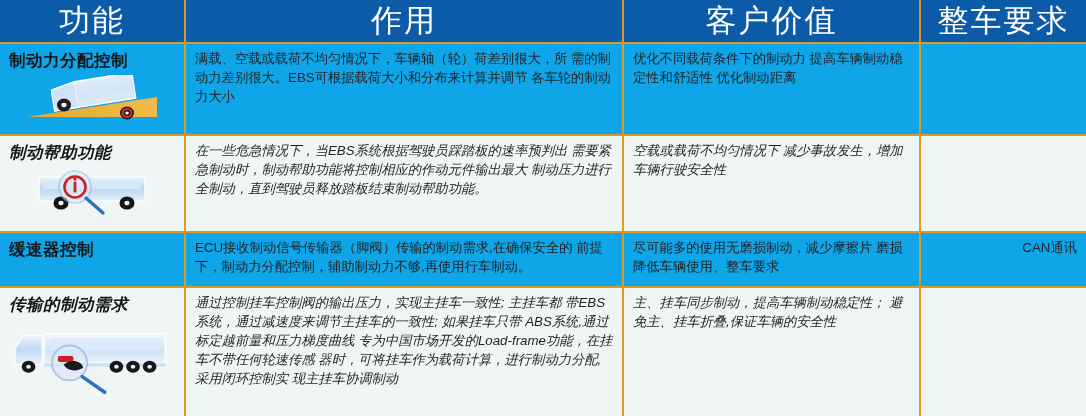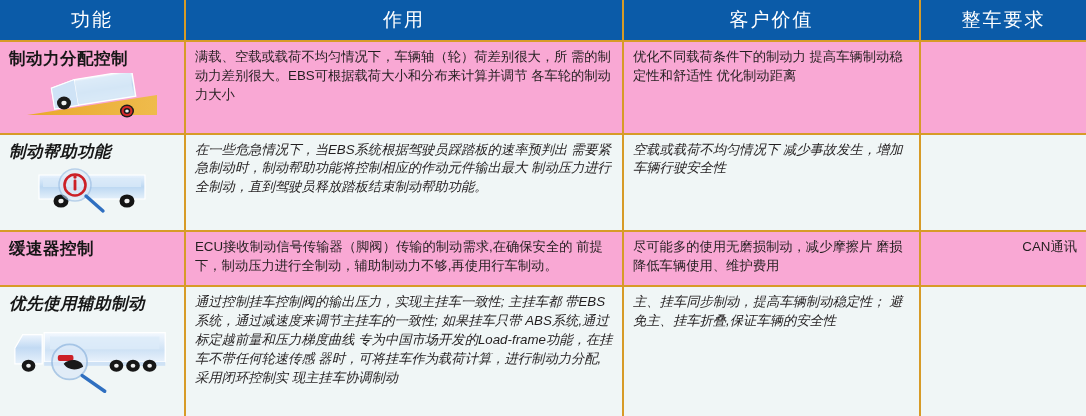--- a/index.html
+++ b/index.html
@@ -18,21 +18,21 @@
     width: 1086px;
     height: 416px;
     border-collapse: collapse;
     table-layout: fixed;
   }
 
   
   #feature-table thead th {
     background: #0b5ba8;
     color: #ffffff;
-    font-size: 19px;
+    font-size: 31px;
     font-weight: normal;
     text-align: center;
     height: 40px;
     padding: 0 4px;
     border-right: 2px solid #d79b27;
     border-bottom: 2px solid #d79b27;
     letter-spacing: 2px;
   }
   #feature-table thead th:last-child { border-right: none; }
   #feature-table thead th:first-child { border-left: none; }
@@ -44,21 +44,21 @@
     border-bottom: 2px solid #d79b27;
     padding: 6px 9px 4px 9px;
     color: #231f20;
     font-size: 13.3px;
     line-height: 1.42;
   }
   #feature-table td:last-child { border-right: none; text-align: right; }
   #feature-table tr:last-child td { border-bottom: none; }
 
   
-  tr.tint-a td { background: #f9a8d4; }
+  tr.tint-a td { background: #0ea5e9; }
   tr.tint-b td { background: #f0f6f6; font-style: italic; }
 
   
   td.col-func {
     padding: 5px 6px 4px 10px;
   }
   .func-name {
     font-size: 16.5px;
     font-weight: bold;
     color: #161616;
@@ -178,30 +178,30 @@
       <td class="col-value">空载或载荷不均匀情况下
 减少事故发生，增加车辆行驶安全性</td>
       <td class="col-req"></td>
     </tr>
 
     <tr class="tint-a">
       <td class="col-func">
         <div class="func-name">缓速器控制</div>
       </td>
       <td class="col-duty">ECU接收制动信号传输器（脚阀）传输的制动需求,在确保安全的
-前提下，制动压力进行全制动，辅助制动力不够,再使用行车制动。</td>
+前提下，制动力分配控制，辅助制动力不够,再使用行车制动。</td>
       <td class="col-value">尽可能多的使用无磨损制动，减少摩擦片
 磨损
-降低车辆使用、维护费用</td>
+降低车辆使用、整车要求</td>
       <td class="col-req">CAN通讯</td>
     </tr>
 
     <tr class="tint-b">
       <td class="col-func">
-        <div class="func-name">优先使用辅助制动</div>
+        <div class="func-name">传输的制动需求</div>
         <div class="func-art">
           <svg width="170" height="80" viewBox="0 0 170 80" aria-hidden="true">
             <defs>
               <linearGradient id="g3" x1="0" y1="0" x2="0" y2="1">
                 <stop offset="0%" stop-color="#eef5fd"></stop>
                 <stop offset="45%" stop-color="#c2daf3"></stop>
                 <stop offset="100%" stop-color="#e7f1fb"></stop>
               </linearGradient>
               <linearGradient id="g3b" x1="0" y1="0" x2="0" y2="1">
                 <stop offset="0%" stop-color="#f3f8fe"></stop>

